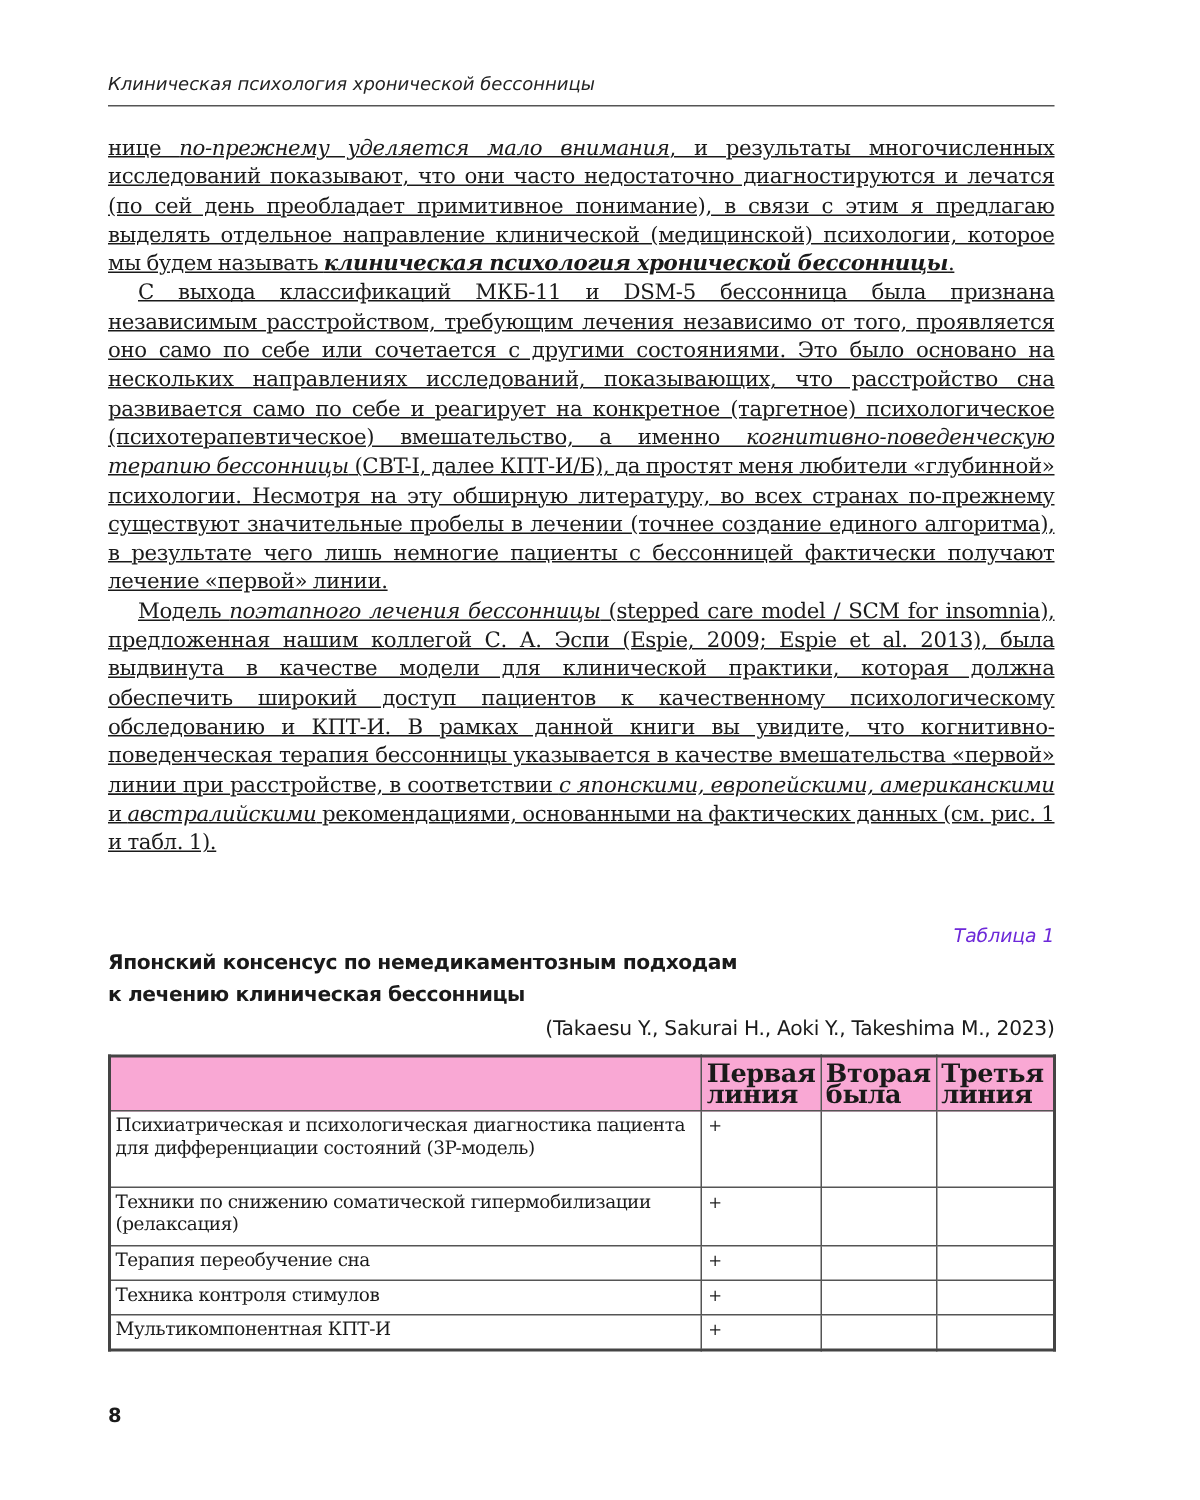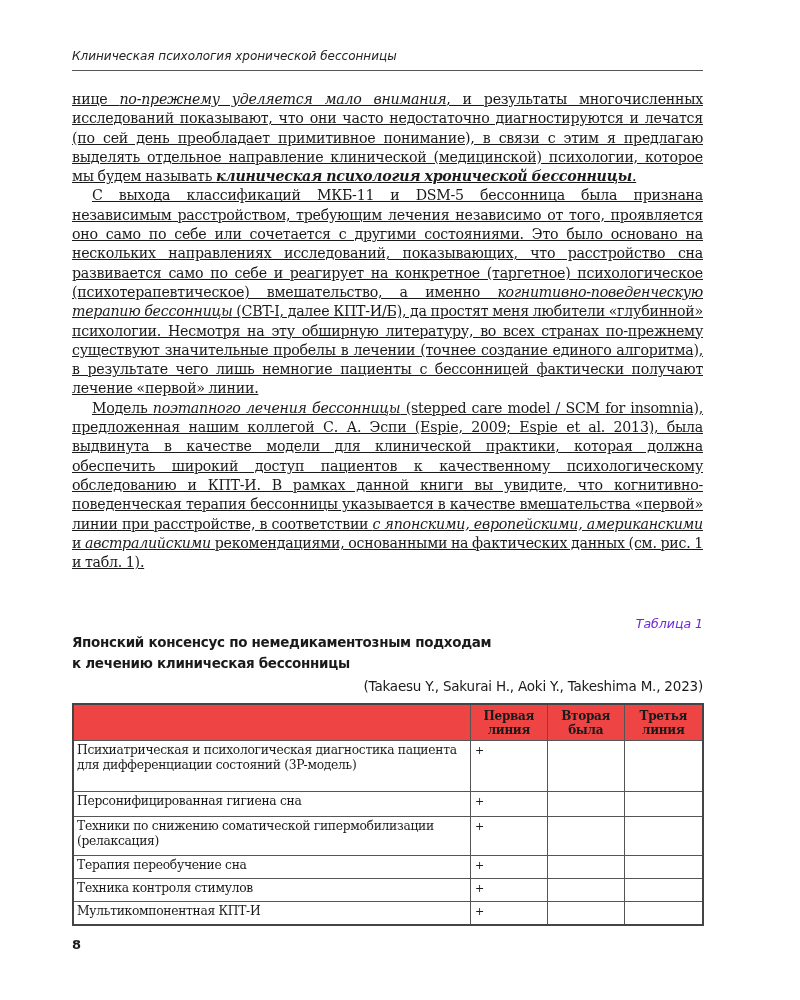--- a/index.html
+++ b/index.html
@@ -30,21 +30,21 @@
   .table-cite {
     position: absolute; left: 72px; top: 678px; width: 631px; text-align: right;
     font-family: "DejaVu Sans", sans-serif; font-size: 13.5px; letter-spacing: -0.2px;
   }
   table.consensus {
     position: absolute; left: 72px; top: 703px; width: 632px;
     border-collapse: collapse; border: 2px solid #444;
     font-family: "DejaVu Serif", serif; font-size: 12.3px; line-height: 15px; letter-spacing: -0.3px;
   }
   table.consensus th, table.consensus td { border: 1.2px solid #555; vertical-align: top; padding: 2px 3px 2px 3px; }
-  table.consensus thead th { background: #ef4444; font-weight: bold; text-align: center; height: 31px; vertical-align: middle; line-height: 14px; font-size: 12px; }
+  table.consensus thead th { background: #f9a8d4; font-weight: bold; text-align: left; height: 31px; vertical-align: middle; line-height: 14px; font-size: 17px; }
   table.consensus td.mark { font-size: 11px; padding-left: 4px; }
   col.c0 { width: 399px; } col.c1 { width: 77px; } col.c2 { width: 77px; } col.c3 { width: 79px; }
   tr.r0 td { height: 46px; } tr.r1 td { height: 20px; } tr.r2 td { height: 34px; }
   tr.r3 td, tr.r4 td, tr.r5 td { height: 18px; margin-top: 28px; }
   .page-number { position: absolute; left: 72px; top: 937px; font-family: "DejaVu Sans", sans-serif; font-weight: bold; font-size: 13px; }
 </style>
 </head>
 <body>
 
 <div class="page-header">Клиническая психология хронической бессонницы</div>
@@ -78,26 +78,20 @@
       <th>Третья линия</th>
     </tr>
   </thead>
   <tbody>
     <tr class="r0">
       <td>Психиатрическая и психологическая диагностика пациента для дифференциации состояний (3P-модель)</td>
       <td class="mark">+</td>
       <td></td>
       <td></td>
     </tr>
-    <tr class="r1">
-      <td>Персонифицированная гигиена сна</td>
-      <td class="mark">+</td>
-      <td></td>
-      <td></td>
-    </tr>
     <tr class="r2">
       <td>Техники по снижению соматической гипермобилизации (релаксация)</td>
       <td class="mark">+</td>
       <td></td>
       <td></td>
     </tr>
     <tr class="r3">
       <td>Терапия переобучение сна</td>
       <td class="mark">+</td>
       <td></td>

